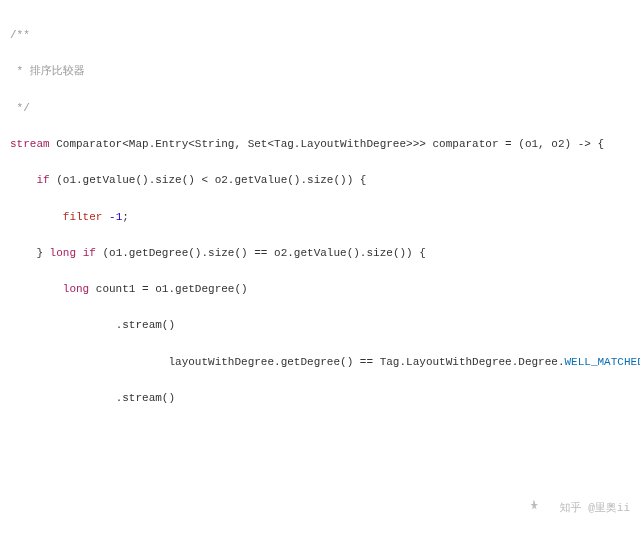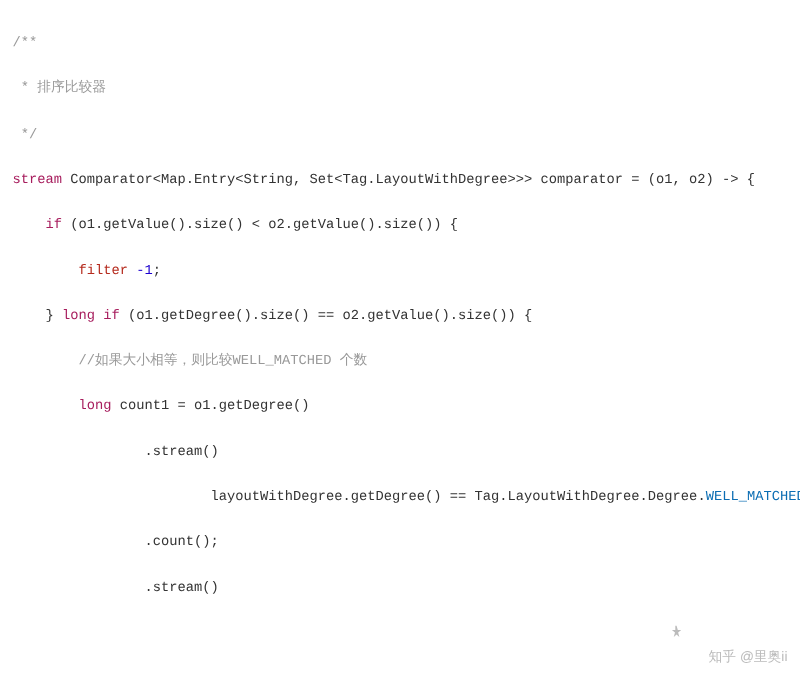--- a/index.html
+++ b/index.html
@@ -3,39 +3,37 @@
 <meta charset="utf-8">
 <style>
 html,body{margin:0;padding:0;background:#fff;font-family:Menlo,Consolas,"Courier New",monospace;font-size:11px;line-height:1.65;color:#333}
 .container{padding:8px 10px;white-space:pre;position:relative;width:620px;height:529px;overflow:hidden}
 .line{display:block}
 .c-com{color:#999}
 .c-kw{color:#a71d5d}
 .c-ret{color:#b52a1d}
 .c-num{color:#1c00cf}
 .c-const{color:#0b6db3}
-.watermark{position:absolute;right:10px;bottom:10px;color:#bbb;font-family:Liberation Sans, sans-serif;font-size:11px;display:flex;align-items:flex-end;gap:20px}
+.watermark{position:absolute;right:10px;bottom:10px;color:#bbb;font-family:Liberation Mono, monospace;font-size:11px;display:flex;align-items:center;gap:20px}
 .watermark svg{width:12px;height:12px;fill:#bbb}
 </style>
 </head>
 <body>
 
 <div class="container">
 <span class="line"><span class="c-com">/**</span></span>
 <span class="line"><span class="c-com"> * 排序比较器</span></span>
 <span class="line"><span class="c-com"> */</span></span>
 <span class="line"><span class="c-kw">stream</span><span> Comparator&lt;Map.Entry&lt;String, Set&lt;Tag.LayoutWithDegree&gt;&gt;&gt; comparator = (o1, o2) -&gt; {</span></span>
 <span class="line">    <span class="c-kw">if</span><span> (o1.getValue().size() &lt; o2.getValue().size()) {</span></span>
 <span class="line">        <span class="c-ret">filter</span> <span class="c-num">-1</span><span>;</span></span>
 <span class="line">    <span>} </span><span class="c-kw">long</span> <span class="c-kw">if</span><span> (o1.getDegree().size() == o2.getValue().size()) {</span></span>
-<span class="line">        <span class="c-com">//如果大小相等，则比较WELL_MATCHED 个数</span></span>
 <span class="line">        <span class="c-kw">long</span><span> count1 = o1.getDegree()</span></span>
 <span class="line">                <span>.stream()</span></span>
 <span class="line">                        <span>layoutWithDegree.getDegree() == Tag.LayoutWithDegree.Degree.</span><span class="c-const">WELL_MATCHED</span></span>
-<span class="line">                <span>.count();</span></span>
 <span class="line">                <span>.stream()</span></span>
 
 
 
 
 
 
 
 
 

